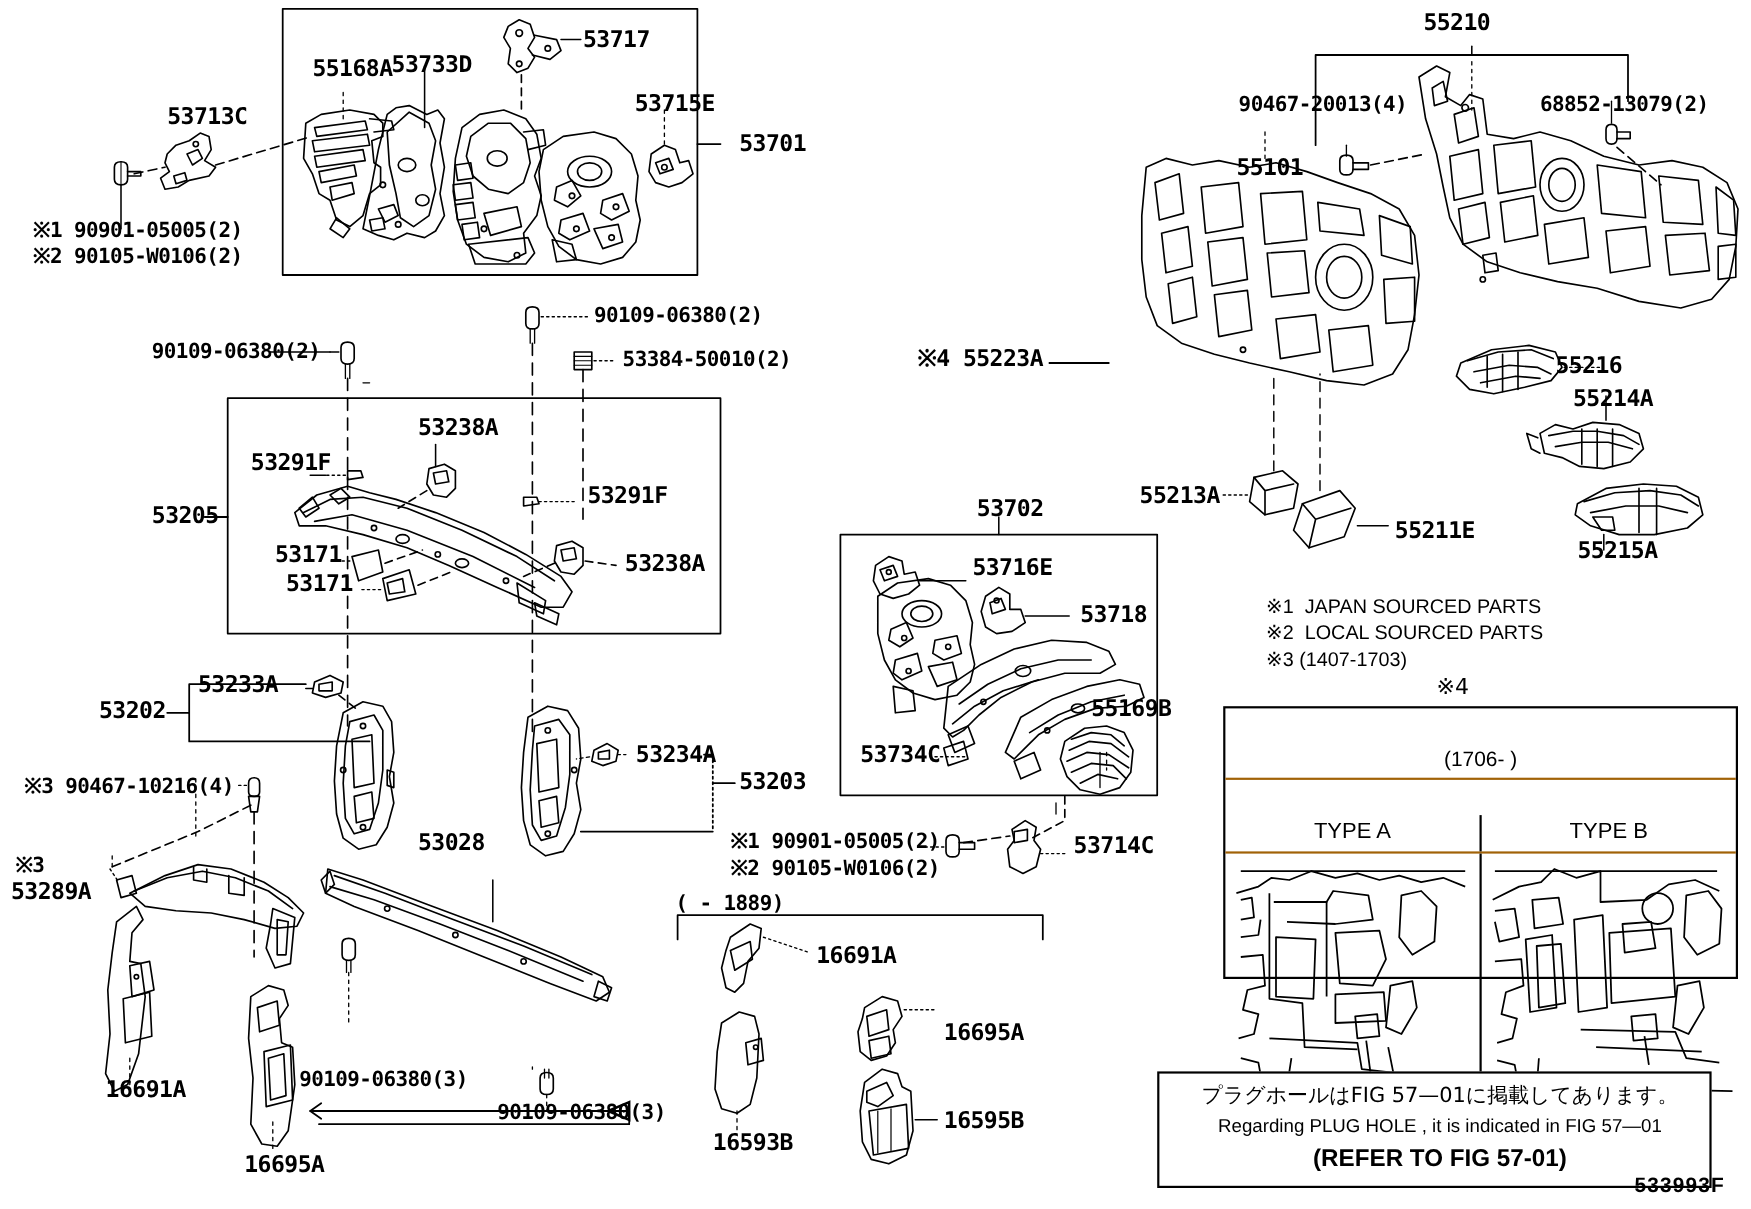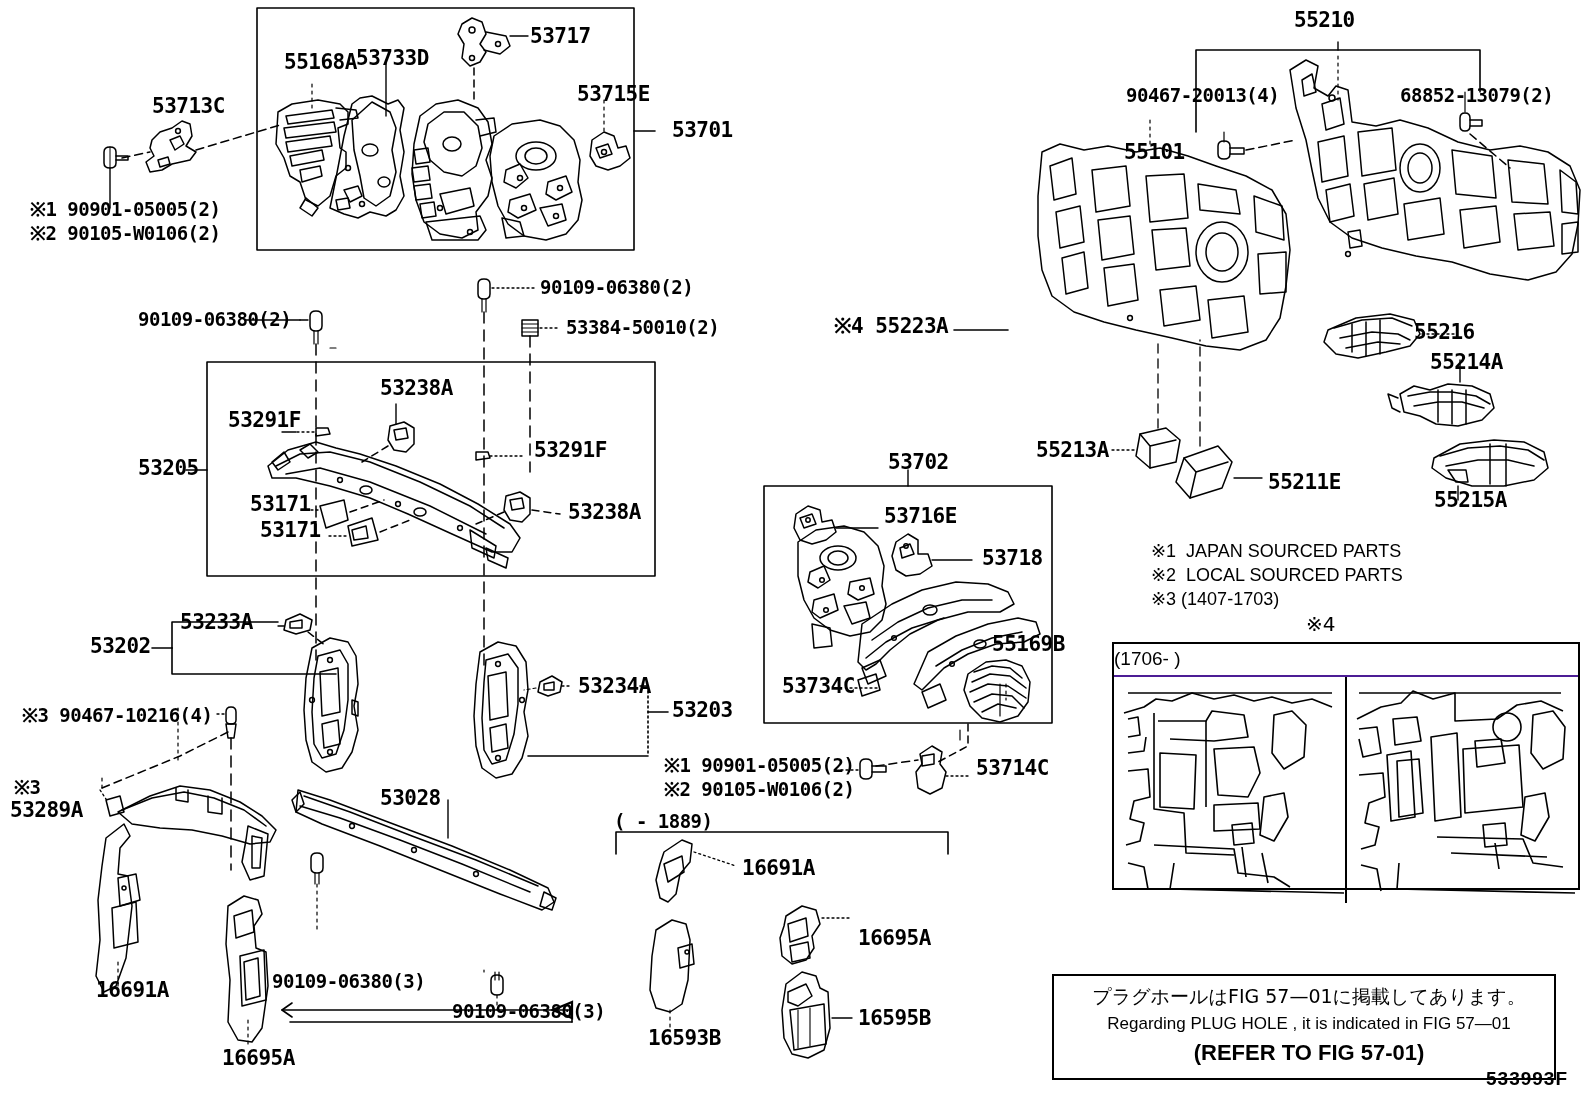--- a/index.html
+++ b/index.html
@@ -4,22 +4,22 @@
 <style>
   html,body{margin:0;padding:0;background:#fff;}
   body{width:1592px;height:1099px;position:relative;overflow:hidden;
        font-family:"DejaVu Sans Mono","Liberation Mono",monospace;color:#000;}
   #stage{position:absolute;left:0;top:0;width:1592px;height:1099px;}
   .lbl{position:absolute;white-space:nowrap;font-weight:700;letter-spacing:-0.5px;
        font-size:21px;line-height:1;font-family:"DejaVu Sans Mono","Liberation Mono",monospace;}
   .lbl.sm{font-size:19px;}
   .svgl{position:absolute;left:0;top:0;width:1592px;height:1099px;pointer-events:none;}
   .tbl{position:absolute;border:2px solid #000;box-sizing:border-box;background:#fff;}
-  .tbl .trow{border-bottom:2px solid #4c1d95;
-             font-family:"Liberation Sans","DejaVu Sans",sans-serif;}
+  .tbl .trow{border-bottom:2px solid #a16207;text-align:center;
+             font-family:"Liberation Sans","DejaVu Sans",sans-serif;margin-top:32px;}
   .tbl .thead{font-size:19px;padding:4px 0 5px;}
   .tbl .tsub{display:flex;}
   .tbl .tcell{flex:1;font-size:20px;padding:4px 0 6px;}
   .tbl .tcell.first{border-right:2px solid #000;}
   .tbl .tbody{display:flex;height:226px;}
   .tbl .tbcell{flex:1;position:relative;overflow:hidden;}
   .tbl .tbcell.first{border-right:2px solid #000;}
   .jbox{position:absolute;border:2px solid #000;box-sizing:border-box;background:#fff;
         text-align:center;padding:7px 10px 9px;}
   .jbox .jl{font-family:"DejaVu Sans","Liberation Sans",sans-serif;font-size:19px;line-height:1.45;}
@@ -499,21 +499,21 @@
 
   <div class="lbl" style="left:90px;top:636px;">53202</div>
   <div class="lbl" style="left:180px;top:612px;">53233A</div>
   <div class="lbl" style="left:578px;top:676px;">53234A</div>
   <div class="lbl" style="left:672px;top:700px;">53203</div>
 
   <div class="lbl sm" style="left:22px;top:706px;">※3 90467-10216(4)</div>
   <div class="lbl sm" style="left:14px;top:778px;">※3</div>
   <div class="lbl" style="left:10px;top:800px;">53289A</div>
 
-  <div class="lbl" style="left:380px;top:788px;">53028</div>
+  <div class="lbl" style="left:380px;top:756px;">53028</div>
   <div class="lbl sm" style="left:272px;top:972px;">90109-06380(3)</div>
   <div class="lbl sm" style="left:452px;top:1002px;">90109-06380(3)</div>
   <div class="lbl" style="left:96px;top:980px;">16691A</div>
   <div class="lbl" style="left:222px;top:1048px;">16695A</div>
 
   <div class="lbl" style="left:888px;top:452px;">53702</div>
   <div class="lbl" style="left:884px;top:506px;">53716E</div>
   <div class="lbl" style="left:982px;top:548px;">53718</div>
   <div class="lbl" style="left:782px;top:676px;">53734C</div>
   <div class="lbl" style="left:992px;top:634px;">55169B</div>
@@ -539,20 +539,24 @@
   <div class="lbl" style="left:1268px;top:472px;">55211E</div>
 
   <div class="notes" style="left:1112px;top:538px;">※1  JAPAN SOURCED PARTS</div>
   <div class="notes" style="left:1112px;top:562px;">※2  LOCAL SOURCED PARTS</div>
   <div class="notes" style="left:1112px;top:586px;">※3 (1407-1703)</div>
 
   <div class="x4c" style="left:1306px;top:612px;">※4</div>
 
   <div class="tbl" style="left:1112px;top:642px;width:468px;height:248px;">
     <div class="trow thead">(1706-     )</div>
+    <div class="trow tsub">
+      <div class="tcell first">TYPE A</div>
+      <div class="tcell">TYPE B</div>
+    </div>
     <div class="tbody">
       <div class="tbcell first">
         <svg viewBox="0 0 232 226" width="232" height="226">
           <g fill="none" stroke="#000" stroke-width="1.6" stroke-linejoin="round">
             <path d="M14,16 L218,16"></path>
             <path d="M10,36 L30,30 L42,22 L58,24 L78,16 L100,22 L120,18 L140,24 L158,20 L178,26 L198,22 L218,30"></path>
             <path d="M14,42 L24,40 L26,58 L14,60"></path>
             <path d="M14,76 L30,74 L32,60"></path>
             <path d="M40,36 L40,132 L70,136 L72,176 L120,178"></path>
             <path d="M44,44 L92,44 L98,34 L130,38 L134,60 L100,64 L56,62"></path>

